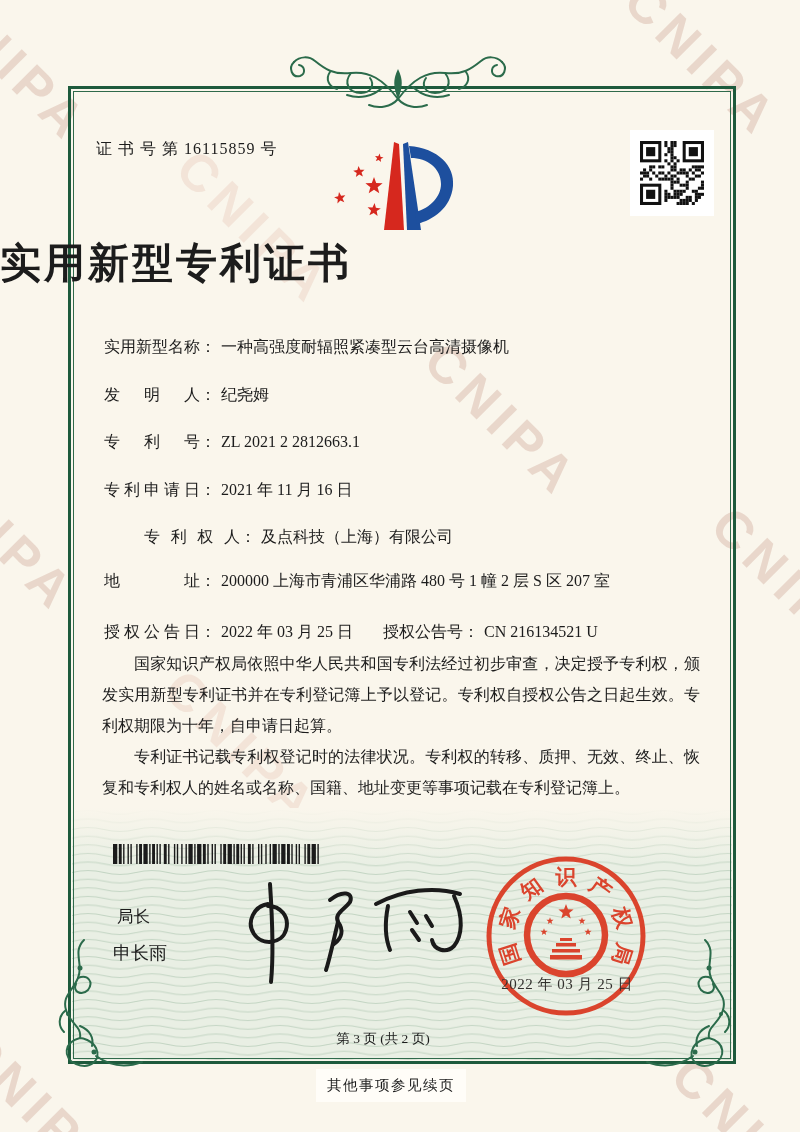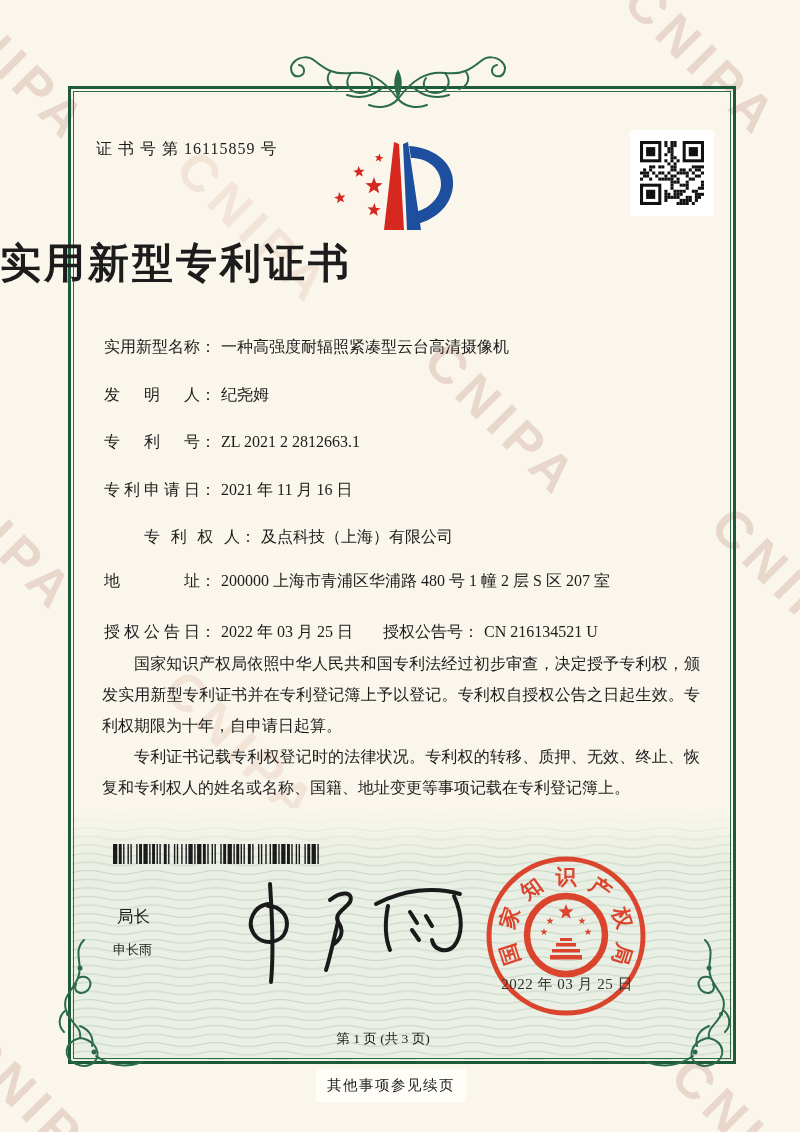--- a/index.html
+++ b/index.html
@@ -43,21 +43,21 @@
   .f-label{display:inline-block;width:96px;text-align:justify;text-align-last:justify;}
   .f-value{margin-left:5px;}
   .f-gap{display:inline-block;width:30px;}
   .f-label2{display:inline-block;}
   .body-text{
     position:absolute;left:102px;top:648px;width:598px;z-index:4;
     font-size:16px;line-height:31px;text-align:justify;
   }
   .body-text p{margin:0;text-indent:2em;}
   .director-title{position:absolute;left:117px;top:906px;font-size:16.5px;z-index:4;}
-  .director-name{position:absolute;left:113px;top:941px;font-size:13px;z-index:4;}
+  .director-name{position:absolute;left:113px;top:941px;font-size:18px;z-index:4;}
   .seal{position:absolute;left:481px;top:851px;z-index:5;opacity:.93;}
   .seal-date{
     position:absolute;left:486px;top:975px;width:162px;text-align:center;
     font-size:15px;color:#33312e;z-index:6;letter-spacing:0.5px;
   }
   .page-num{position:absolute;left:0;top:1030px;width:766px;text-align:center;font-size:13.5px;z-index:4;}
   .note{
     position:absolute;left:316px;top:1069px;background:#fffdf8;
     padding:7px 11px;font-size:14.5px;letter-spacing:1.5px;z-index:4;
   }
@@ -422,14 +422,14 @@
     </g>
   <g fill="#da3820">
     <rect x="79" y="87" width="12" height="3"></rect>
     <rect x="75" y="92" width="20" height="3.5"></rect>
     <rect x="71" y="98" width="28" height="3.5"></rect>
     <rect x="69" y="104" width="32" height="4.5"></rect>
   </g>
 </svg>
 <div class="seal-date">2022 年 03 月 25 日</div>
 
-<div class="page-num">第 1 页 (共 3 页)</div>
+<div class="page-num">第 3 页 (共 2 页)</div>
 <div class="note">其他事项参见续页</div>
 
 </body></html>

